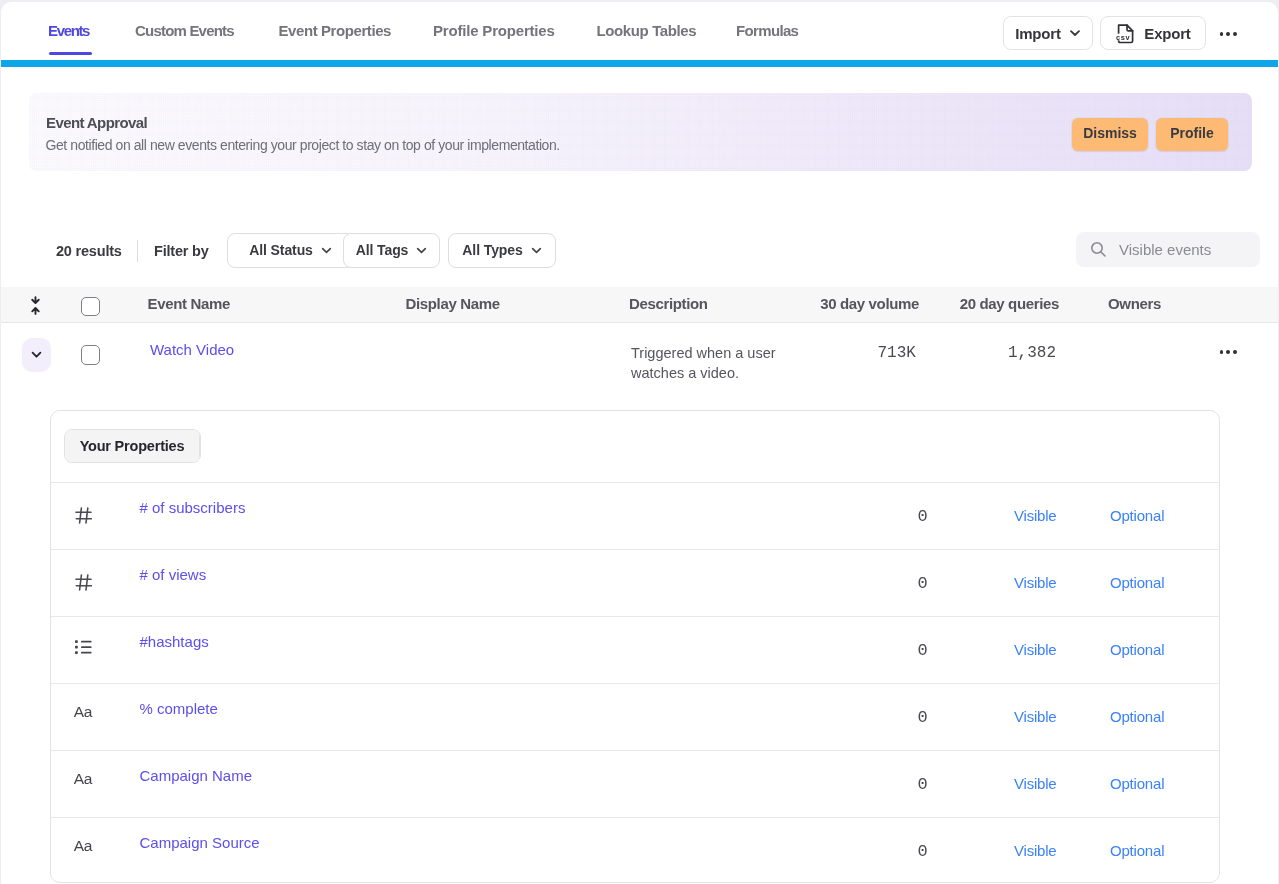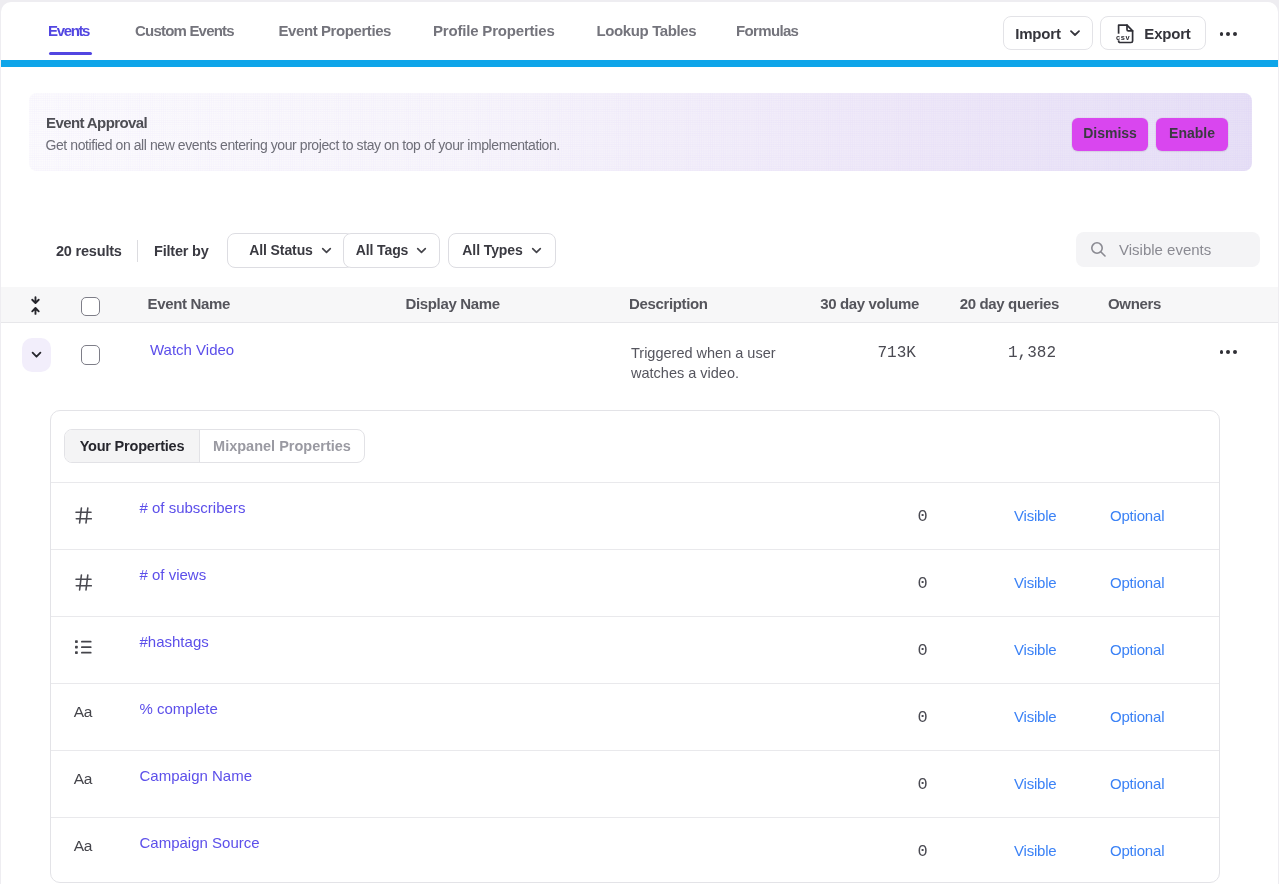--- a/index.html
+++ b/index.html
@@ -8,21 +8,21 @@
 .abs{position:absolute}
 .card{position:absolute;left:1px;top:2px;width:1277px;height:882px;background:#fff;border-radius:10px 10px 0 0;overflow:hidden}
 
 .nav{position:absolute;left:0;top:0;width:100%;height:65px;border-bottom:7px solid #0ea5e9}
 .tab{position:absolute;top:19.5px;font-size:15px;font-weight:700;color:#74747c;white-space:nowrap}
 .tab.active{color:#5246e1}
 .underline{position:absolute;left:47.5px;top:49.5px;width:43px;height:3.6px;border-radius:2px;background:#5246e1}
 .btn{position:absolute;border:1px solid #e3e3e7;border-radius:8px;background:#fff;display:flex;align-items:center;justify-content:center;font-size:15px;font-weight:700;color:#35353c;letter-spacing:-0.2px}
 
 .banner{position:absolute;left:28px;top:91px;width:1223px;height:78px;border-radius:8px;background-image:radial-gradient(rgba(110,80,240,0.045) 0.7px,rgba(0,0,0,0) 0.8px),linear-gradient(90deg,#fcfbfd 0%,#f8f6fb 35%,#efe9f8 70%,#e7e0f6 100%);background-size:2.2px 2.2px,100% 100%}
-.wbtn{position:absolute;padding-bottom:3px;height:33px;background:#d946ef;border-radius:6px;display:flex;align-items:center;justify-content:center;font-size:14px;font-weight:700;color:#3a3a41;box-shadow:0 0 0 1px rgba(0,0,0,0.03),0 1px 2px rgba(0,0,0,0.06)}
+.wbtn{position:absolute;padding-bottom:3px;height:33px;background:#fdba74;border-radius:6px;display:flex;align-items:center;justify-content:center;font-size:14px;font-weight:700;color:#3a3a41;box-shadow:0 0 0 1px rgba(0,0,0,0.03),0 1px 2px rgba(0,0,0,0.06)}
 
 .fdrop{position:absolute;top:230.5px;height:35px;border:1px solid #dddde2;border-radius:8px;background:#fff;display:flex;align-items:center;justify-content:center;gap:8px;font-size:14px;font-weight:700;color:#3a3a41;letter-spacing:-0.1px}
 .search{position:absolute;left:1075px;top:230px;width:184px;height:35px;border-radius:8px;background:#f4f4f6;display:flex;align-items:center}
 
 .thead{position:absolute;left:0;top:284.5px;width:100%;height:36px;background:#f7f7f8;border-bottom:1px solid #e7e7ea}
 .th{position:absolute;top:293px;font-size:15px;font-weight:700;color:#55555c;letter-spacing:-0.35px;white-space:nowrap}
 .cbox{position:absolute;width:19.5px;height:19.5px;border:1.6px solid #7e7e88;border-radius:5px;background:#fff}
 .link{color:#5c4fea;font-size:15px;position:absolute;white-space:nowrap}
 .mono{font-family:"Liberation Mono",monospace;font-size:16px;color:#4a4a52;position:absolute;white-space:nowrap}
 .desc{position:absolute;font-size:14.5px;color:#55555e;line-height:20px}
@@ -68,21 +68,21 @@
         <i></i>
         <i></i>
         <i></i>
       </div>
   </div>
 
   <div class="banner"></div>
   <div class="t1 abs" style="left:45px;top:112px;font-size:15px;font-weight:700;color:#4e4e55;letter-spacing:-0.6px">Event Approval</div>
   <div class="abs" style="left:44.5px;top:134.5px;font-size:14px;color:#6e6e78;letter-spacing:-0.42px">Get notified on all new events entering your project to stay on top of your implementation.</div>
   <div class="wbtn" style="left:1071px;top:116px;width:76px">Dismiss</div>
-  <div class="wbtn" style="left:1155px;top:116px;width:72px">Enable</div>
+  <div class="wbtn" style="left:1155px;top:116px;width:72px">Profile</div>
 
   <div class="abs" style="left:55px;top:241px;font-size:14.5px;font-weight:700;color:#3a3a42;letter-spacing:-0.2px">20 results</div>
   <div class="abs" style="left:136px;top:238px;width:1px;height:22px;background:#dcdce0"></div>
   <div class="abs" style="left:153px;top:241px;font-size:14.5px;font-weight:700;color:#3a3a42;letter-spacing:-0.2px">Filter by</div>
   <div class="fdrop" style="left:226px;width:127px">All Status
     <svg width="11" height="7" viewBox="0 0 11 7">
         <path d="M1.7 1.7 L5.5 5.3 L9.3 1.7" fill="none" stroke="#45454b" stroke-width="1.7" stroke-linecap="round" stroke-linejoin="round"></path>
       </svg>
   </div>
   <div class="fdrop" style="left:342px;width:97px">All Tags
@@ -127,21 +127,20 @@
   <span class="mono" style="left:1007px;top:341.5px">1,382</span>
   <div class="dots" style="left:1218.5px;top:348.3px">
       <i></i>
       <i></i>
       <i></i>
     </div>
 
   <div class="panel">
     <div class="seg">
       <div class="s1">Your Properties</div>
-      <div class="s2">Mixpanel Properties</div>
     </div>
     <div class="prow" style="top:70.5px">
       <span class="picon" style="left:24.2px;top:24.3px">
           <svg width="17" height="17" viewBox="0 0 17 17">
             <g stroke="#4b4b52" stroke-width="1.6" stroke-linecap="round">
               <path d="M1 5.2 H16"></path>
               <path d="M1.3 11.7 H16.3"></path>
               <path d="M6.4 1 L4.6 16"></path>
               <path d="M12.8 1 L11 16"></path>
             </g>

